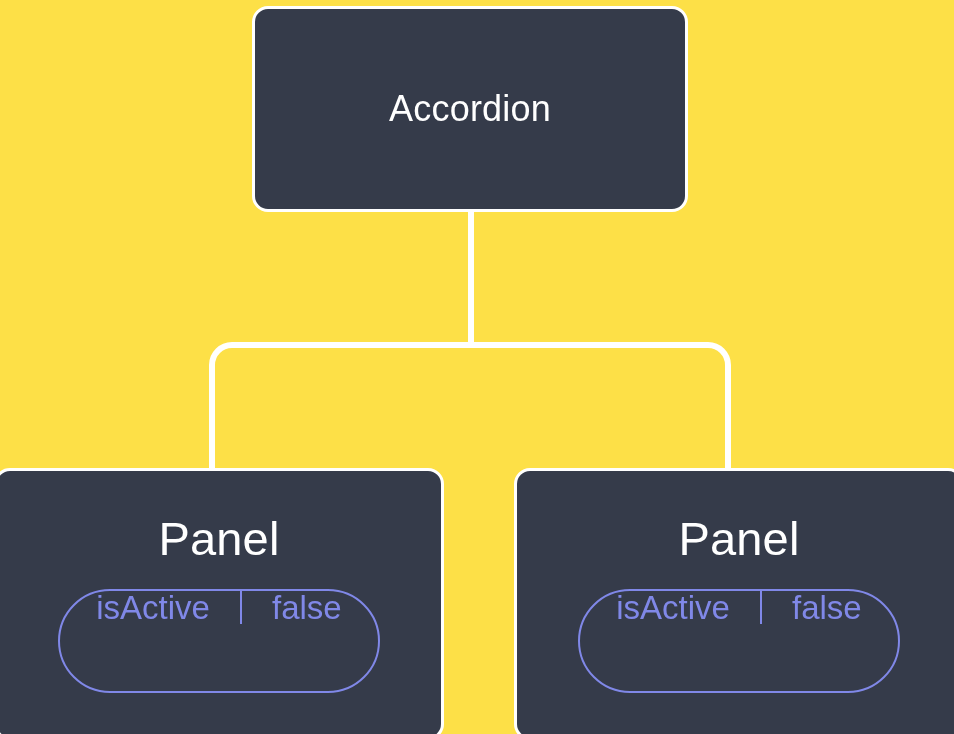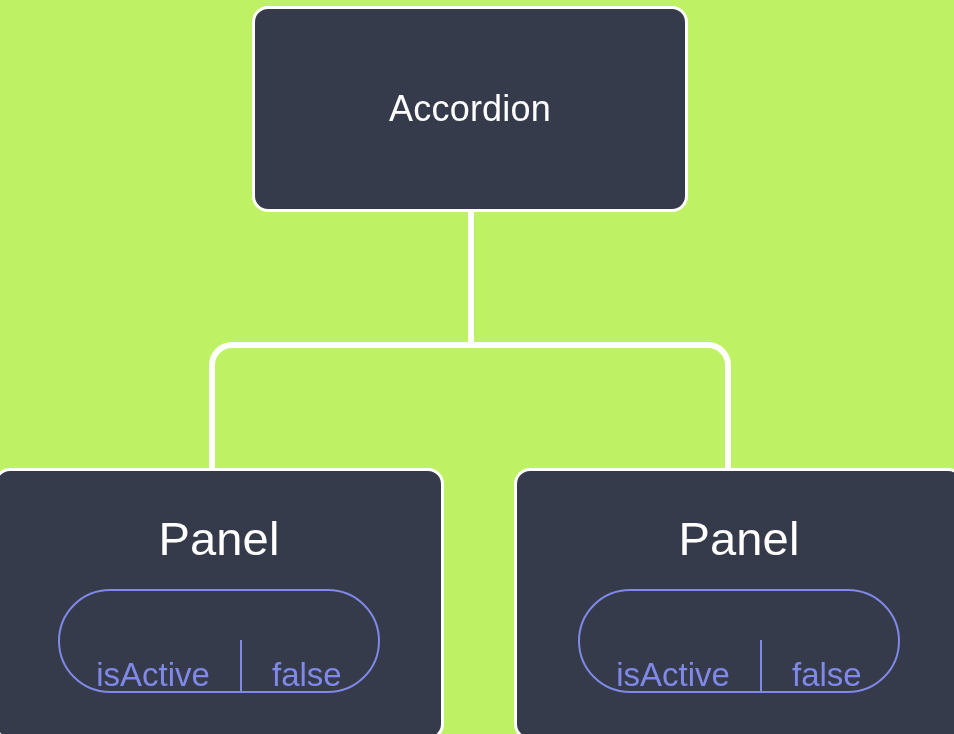--- a/index.html
+++ b/index.html
@@ -9,21 +9,21 @@
   body {
     width: 954px;
     height: 734px;
     overflow: hidden;
     font-family: "Liberation Sans", sans-serif;
   }
   #canvas {
     position: relative;
     width: 954px;
     height: 734px;
-    background: #bef264;
+    background: #fde047;
     overflow: hidden;
   }
 
   
   #connectors {
     position: absolute;
     left: 0;
     top: 0;
     width: 954px;
     height: 734px;
@@ -78,21 +78,21 @@
   #node-accordion .node-title {
     font-size: 36px;
   }
 
   
   .badge {
     margin-top: 24px;
     box-sizing: border-box;
     height: 104px;
     display: flex;
-    align-items: flex-end;
+    align-items: flex-start;
     border: 2px solid #8088e8;
     border-radius: 52px;
     overflow: hidden;
   }
 
   .badge-key,
   .badge-val {
     display: flex;
     align-items: center;
     justify-content: center;
@@ -101,21 +101,21 @@
     font-weight: 400;
     white-space: nowrap;
     line-height: 1;
   }
 
   .badge-key {
     padding: 0 30px 0 36px;
   }
 
   .badge-val {
-    padding: 18px 36px 0 30px;
+    padding: 0 36px 0 30px;
     border-left: 2px solid #8088e8;
   }
 </style>
 </head>
 <body>
 
 <div id="canvas">
 
   <svg id="connectors" viewBox="0 0 954 734" width="954" height="734" fill="none">
 

